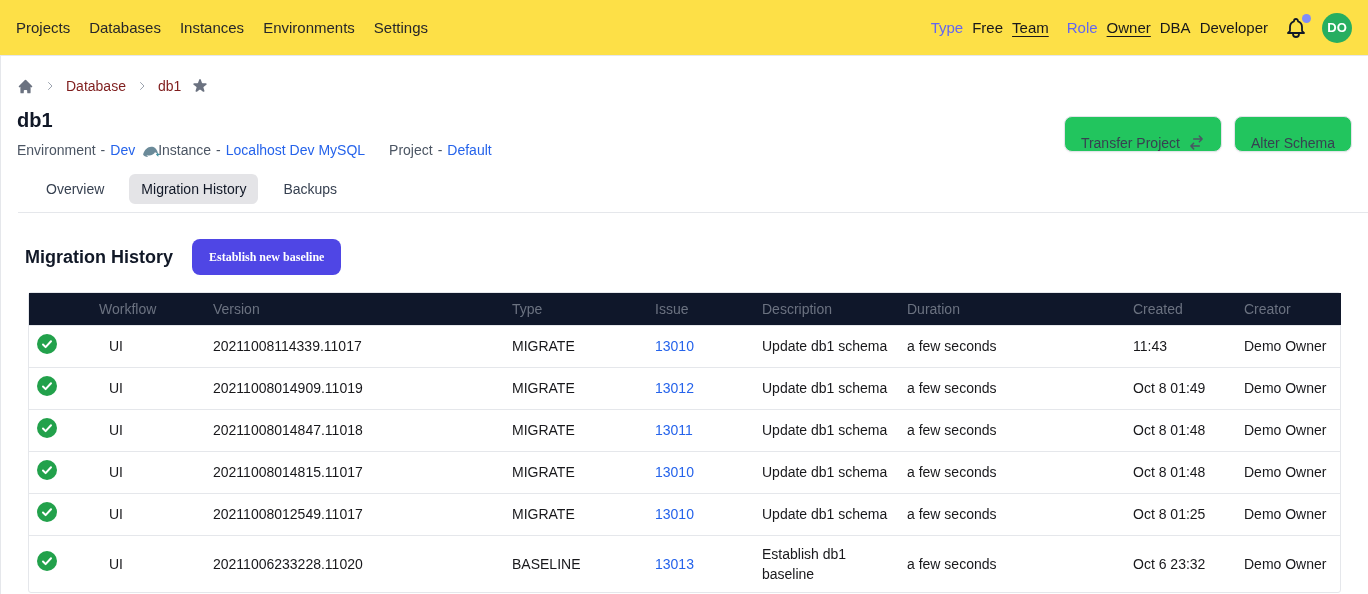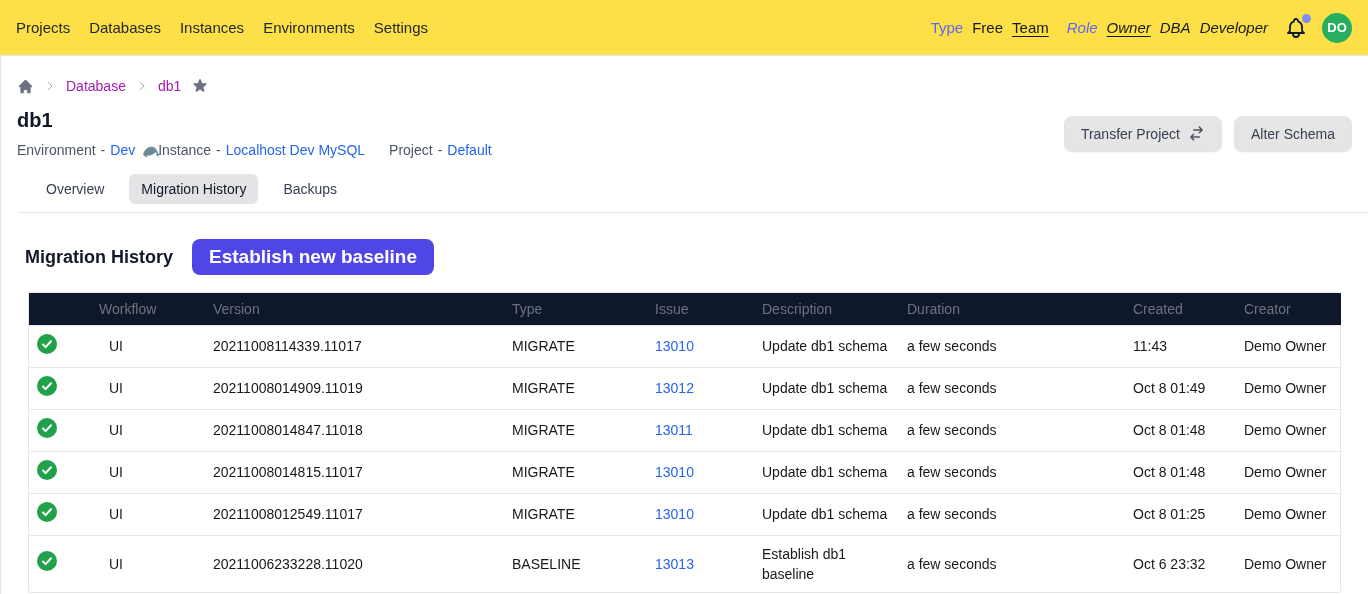--- a/index.html
+++ b/index.html
@@ -6,61 +6,61 @@
   html,body { width:1368px; height:594px; background:#fff; overflow:hidden;
     font-family:"Liberation Sans", sans-serif; color:#18181b; }
 
   
   .topnav { height:56px; display:flex; align-items:center; padding:0 16px;
     border-bottom:1px solid #e5e7eb; background:#fde047; }
   .topnav-left { display:flex; align-items:center; gap:19px; }
   .nav-item { font-size:15px; color:#27272a; cursor:pointer; }
   .topnav-right { margin-left:auto; display:flex; align-items:center; font-size:15px; }
   .grp { display:flex; align-items:center; gap:9px; }
-  .grp + .grp { margin-left:18px;font-style:italic; }
+  .grp + .grp { margin-left:18px; }
   .lbl-indigo { color:#6366f1; }
   .u { text-decoration:underline; text-underline-offset:3px; }
   .plain { color:#18181b; }
   .bell-wrap { position:relative; margin-left:16px; width:24px; height:24px; cursor:pointer; }
   .bell-dot { position:absolute; top:-2px; right:-3px; width:9px; height:9px;
     border-radius:50%; background:#818cf8; }
   .avatar { margin-left:14px; width:30px; height:30px; border-radius:50%;
     background:#27ae60; color:#fff; font-size:13px; font-weight:bold;
     display:flex; align-items:center; justify-content:center; cursor:pointer; }
 
   
   .content { border-left:1px solid #e5e7eb; min-height:538px; }
 
   .breadcrumb { display:flex; align-items:center; gap:10px; padding:21px 16px 0 16px;
-    font-size:14px; color:#a21caf; }
+    font-size:14px; color:#7f1d1d; }
   .crumb { cursor:pointer; }
   .crumb-sep { display:flex; align-items:center; }
 
   .header-row { display:flex; align-items:center; padding:14px 16px 0 16px; }
   .header-left { display:flex; flex-direction:column; gap:10px; }
   .page-title { font-size:20px; font-weight:bold; color:#111827; }
   .env-line { display:flex; align-items:center; gap:6px; font-size:14px; color:#4b5563; }
   .env-group { display:flex; align-items:center; gap:5px; }
   .link { color:#2563eb; text-decoration:none; cursor:pointer; }
   .header-buttons { margin-left:auto; display:flex; gap:12px; }
-  .btn-outline { display:flex; align-items:center; gap:8px; height:36px; padding:0 16px;
-    background:#e5e5e5; border:1px solid #e2e4e9; border-radius:8px; font-size:14px;
+  .btn-outline { display:flex; align-items:flex-end; gap:8px; height:36px; padding:0 16px;
+    background:#22c55e; border:1px solid #e2e4e9; border-radius:8px; font-size:14px;
     color:#374151; cursor:pointer; box-shadow:0 1px 2px rgba(0,0,0,0.04);
     font-family:inherit; }
 
   .tabbar { display:flex; align-items:flex-start; gap:13px; margin-top:16px;
     padding:0 16px 8px 16px; border-bottom:1px solid #e5e7eb;margin-left:17px; }
   .tab { font-size:14px; color:#374151; padding:7px 12px; border-radius:6px; cursor:pointer; }
   .tab.active { background:#e4e4e7; color:#111827; }
 
   .section-head { display:flex; align-items:center; gap:19px; padding:26px 16px 0 24px; }
   .section-title { font-size:18px; font-weight:bold; color:#111827; }
   .btn-primary { height:36px; padding:0 17px; background:#4f46e5; color:#fff;
-    border:none; border-radius:8px; font-size:19px; font-weight:bold; cursor:pointer;
-    font-family:Liberation Sans, sans-serif; }
+    border:none; border-radius:8px; font-size:12px; font-weight:bold; cursor:pointer;
+    font-family:Liberation Serif, serif; }
 
   
   .tbl-wrap { margin:17px 27px 0 27px; border:1px solid #e5e7eb; border-radius:3px; }
   table { width:100%; border-collapse:collapse; table-layout:fixed; }
   col.c0{width:70px;} col.c1{width:114px;} col.c2{width:299px;} col.c3{width:143px;}
   col.c4{width:107px;} col.c5{width:145px;} col.c6{width:226px;} col.c7{width:111px;}
   col.c8{width:97px;}
   thead th { background:#0f172a; height:32px; font-size:14px; font-weight:normal;
     color:#6b7280; text-align:left; padding:0 8px 0 0; border-bottom:1px solid #e5e7eb; }
   tbody td { height:37px; font-size:14px; color:#18181b; padding:8px 8px 8px 0;

